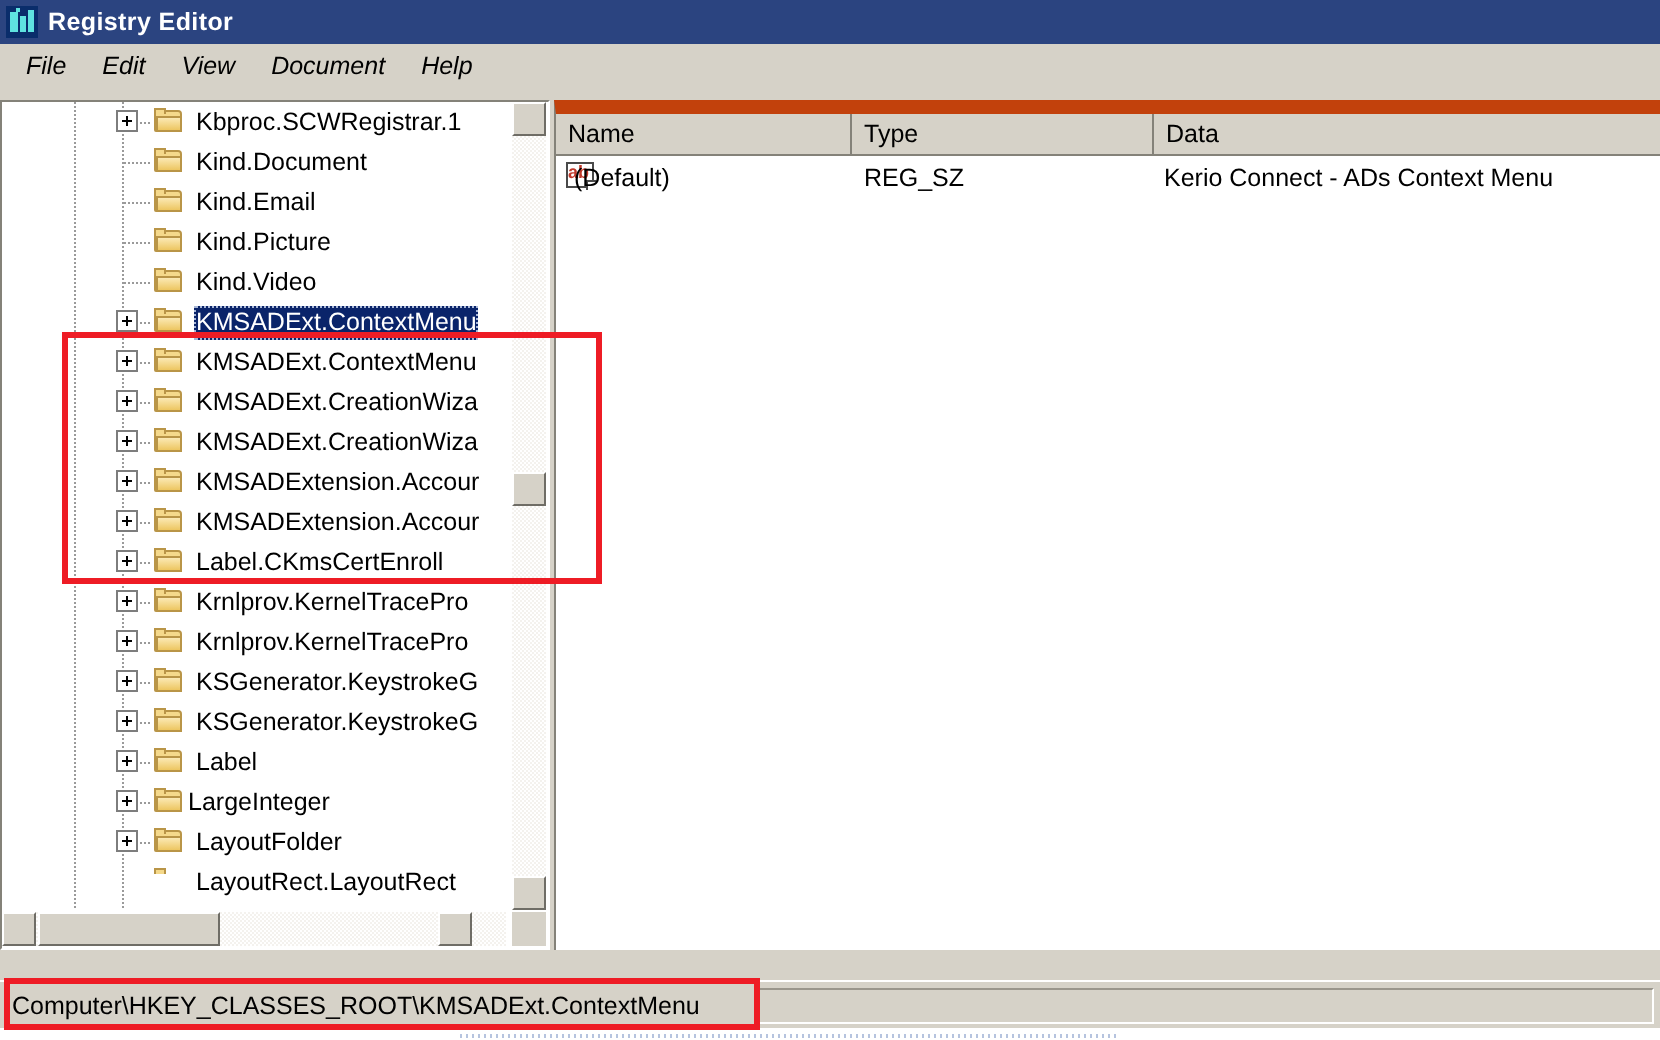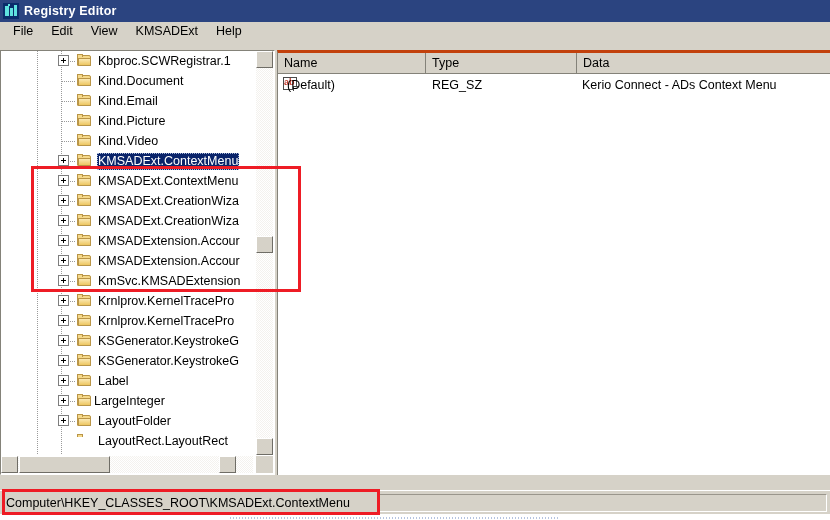--- a/index.html
+++ b/index.html
@@ -39,22 +39,23 @@
     font-size: 12.5px;
     letter-spacing: .2px;
     white-space: nowrap;
   }
 
   
   .menubar {
     position: absolute; left: 0; top: 22px;
     width: 830px; height: 22px;
     background: #d6d2c8;
-    display: flex; align-items: flex-start;
+    display: flex; align-items: center;
     border-bottom: 1px solid #d6d2c8;
+    font-style: italic;
   }
   .menu-item {
     padding: 2px 9px;
     font-size: 12.5px;
     color: #000;
     white-space: nowrap;
     cursor: default;
   }
   .menu-item:first-child { margin-left: 4px; }
 
@@ -202,21 +203,21 @@
     position: absolute; right: 1px; bottom: 1px;
     width: 17px; height: 17px;
     background: #d6d2c8;
   }
 
   
   .list-panel {
     position: absolute; left: 277px; top: 6px;
     width: 553px; height: 425px;
     background: #ffffff;
-    border-top: 3px solid #c2410c;
+    border-top: 7px solid #c2410c;
     border-left: 1px solid #848279;
     box-sizing: border-box;
     overflow: hidden;
     text-align: center;
   }
   .list-header {
     position: absolute; left: 0; top: 0;
     width: 553px; height: 21px;
     display: flex;
     background: #d6d2c8;
@@ -334,21 +335,21 @@
     <span class="blk" style="left:11px; top:2px;  width:3px; height:11px;"></span>
     <span class="blk" style="left:5px;  top:1px;  width:2px; height:2px;"></span>
   </div>
   <span class="title-text">Registry Editor</span>
 </div>
 
 <div class="menubar">
   <div class="menu-item">File</div>
   <div class="menu-item">Edit</div>
   <div class="menu-item">View</div>
-  <div class="menu-item">KMSADExt</div>
+  <div class="menu-item">Document</div>
   <div class="menu-item">Help</div>
 </div>
 
 <div class="client">
 
   <div class="tree-panel">
     <div class="tree-viewport">
       <div class="guide" style="left:36px;"></div>
       <div class="guide" style="left:60px;"></div>
       <div id="tree-rows">
@@ -459,21 +460,21 @@
             <span class="node-label" style="left: 96px;">KMSADExtension.Accour</span>
           </div>
           <div class="tree-row">
             <span class="expander" style="left: 57px; top: 4px;"></span>
             <span class="dash" style="left: 69px; top: 10px; width: 6px;"></span>
             <span class="folder" style="left: 76px; top: 3px;">
               <span class="back"></span>
               <span class="tab"></span>
               <span class="front"></span>
             </span>
-            <span class="node-label" style="left: 96px;">KmSvc.KMSADExtension</span>
+            <span class="node-label" style="left: 96px;">Label.CKmsCertEnroll</span>
           </div>
           <div class="tree-row">
             <span class="expander" style="left: 57px; top: 4px;"></span>
             <span class="dash" style="left: 69px; top: 10px; width: 6px;"></span>
             <span class="folder" style="left: 76px; top: 3px;">
               <span class="back"></span>
               <span class="tab"></span>
               <span class="front"></span>
             </span>
             <span class="node-label" style="left: 96px;">Krnlprov.KernelTracePro</span>

